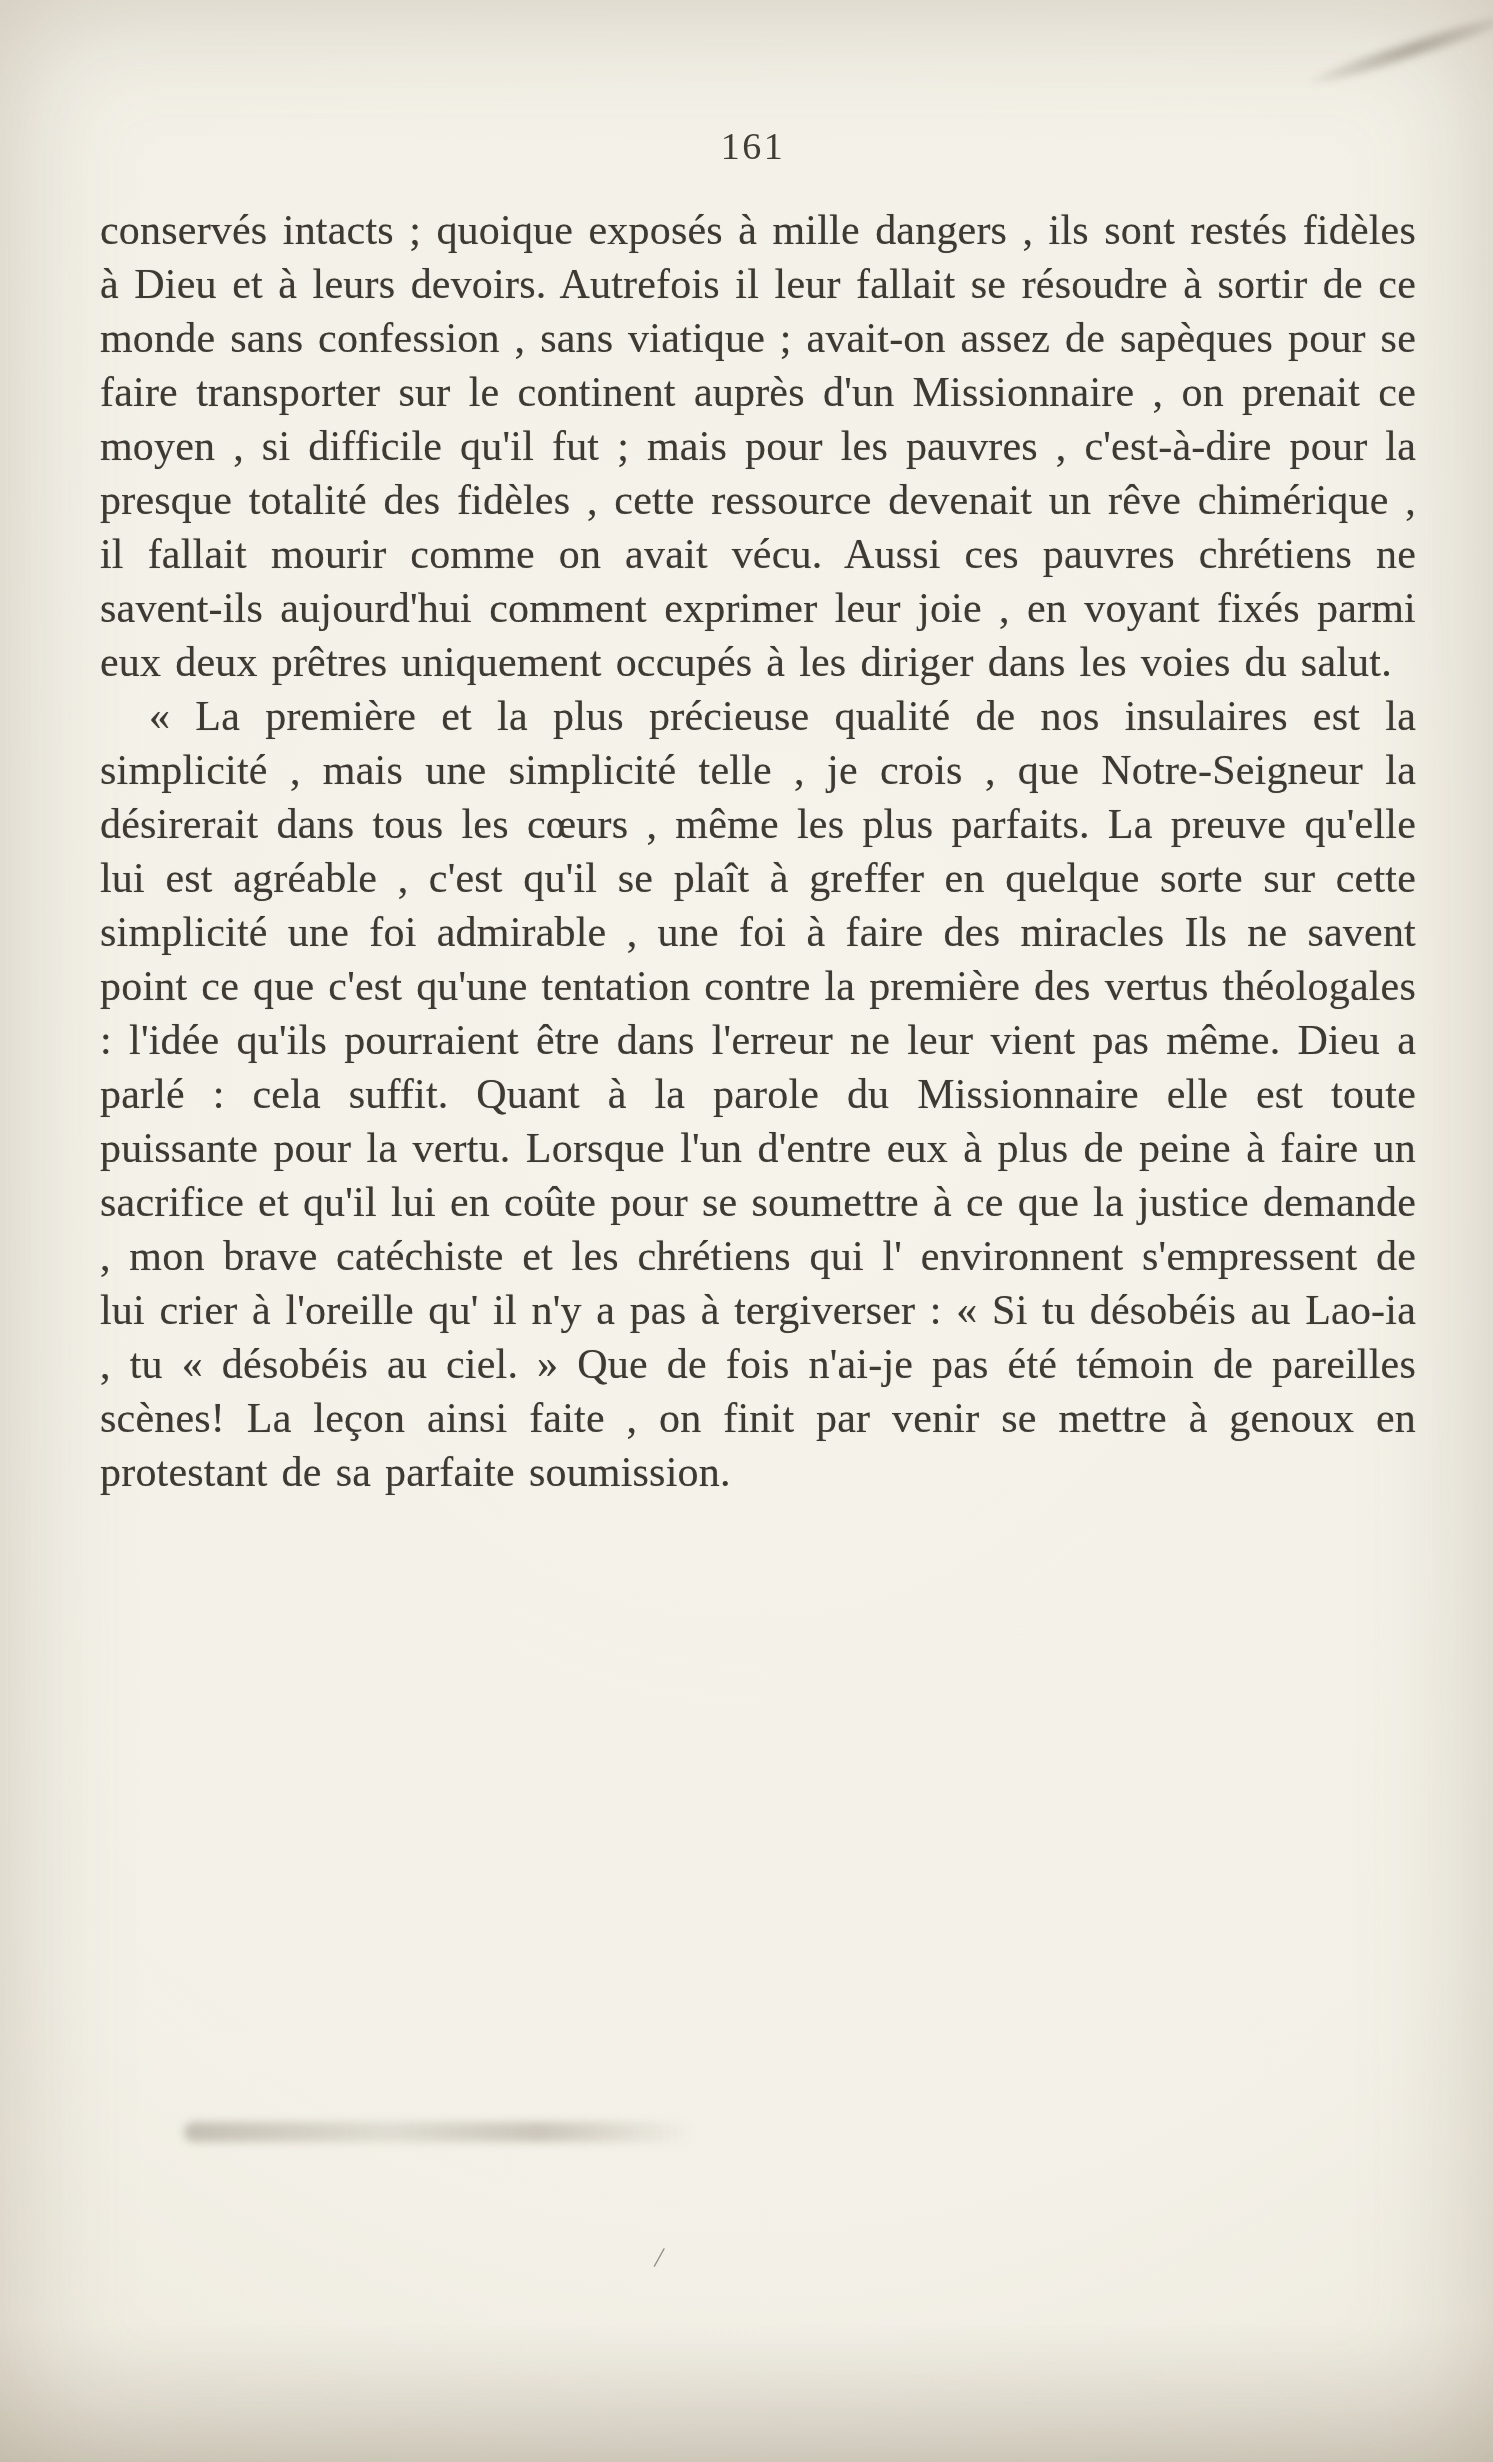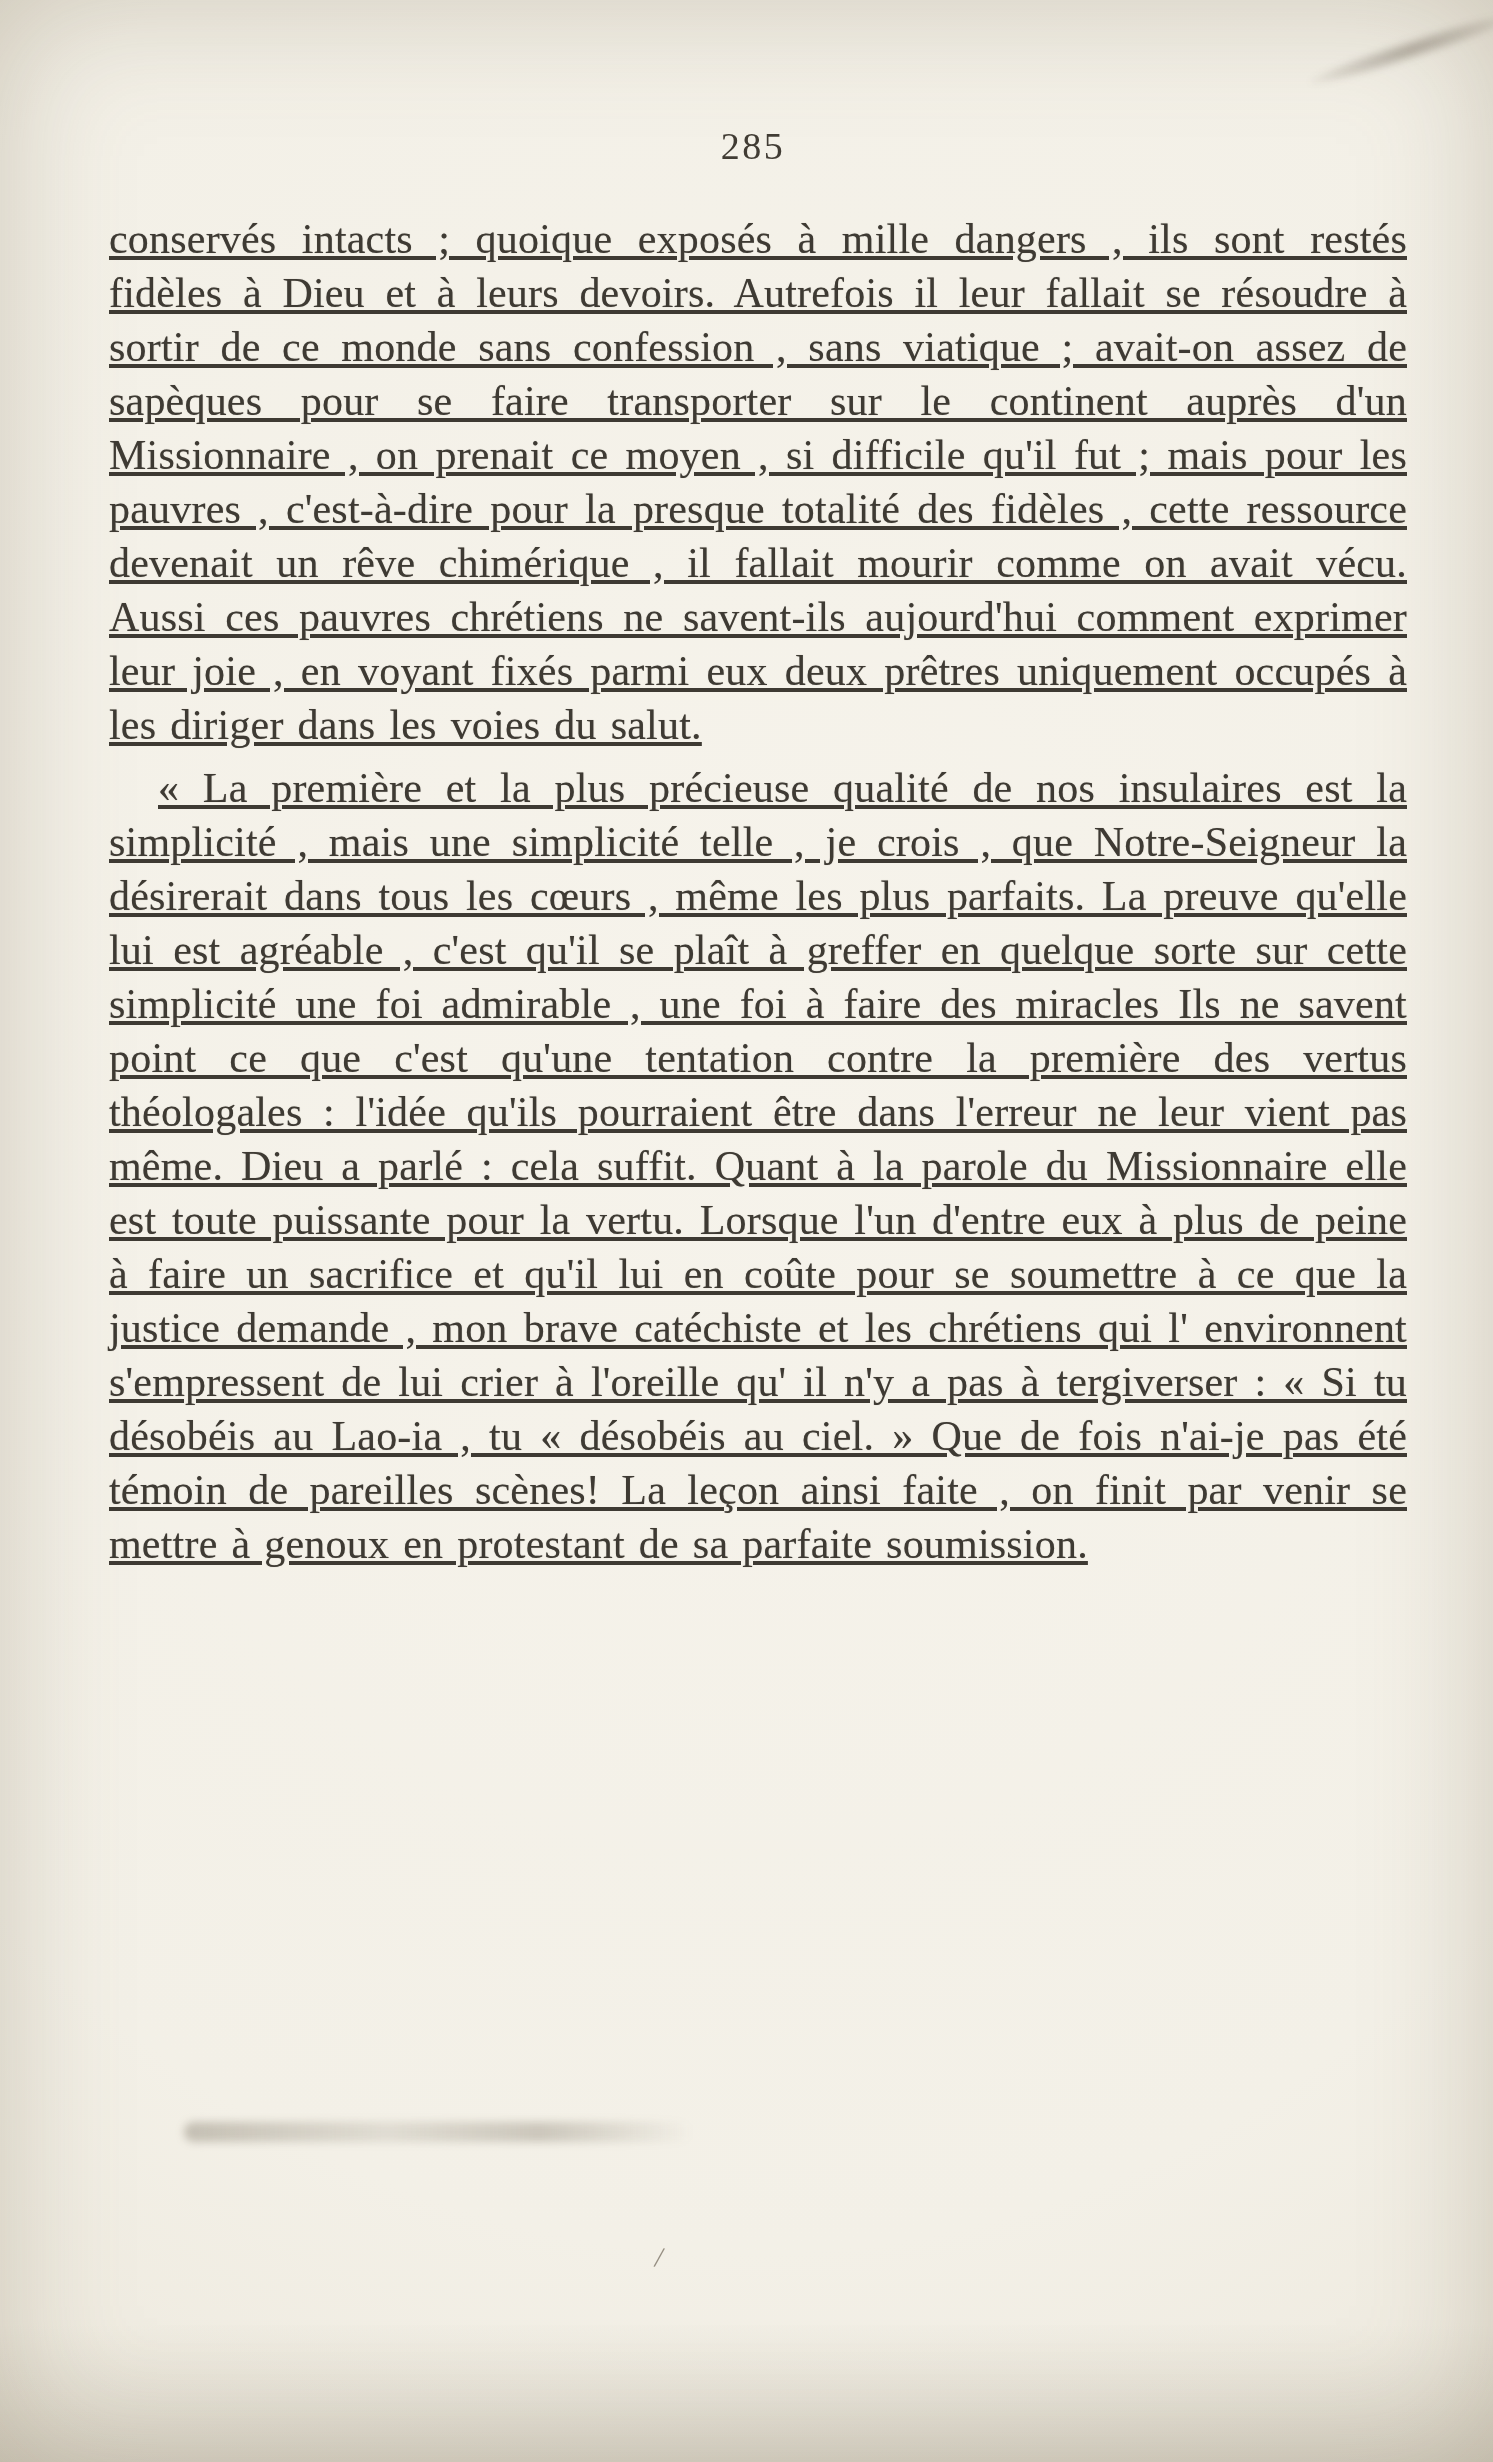--- a/index.html
+++ b/index.html
@@ -64,40 +64,40 @@
     width: 1316px;
     font-size: 42px;
     line-height: 54px;
     text-align: justify;
     word-spacing: 3.3px;
     letter-spacing: 0.2px;
     text-shadow: 0 0 0.8px rgba(62, 58, 51, 0.45);
     hyphens: auto;
   }
 
-  .text-block p { margin: 9px; text-decoration: underline; }
+  .text-block p { margin: 0; }
   .text-block p.indent { text-indent: 49px; }
 
   .artifact-slash {
     position: absolute;
     left: 655px;
     top: 2241px;
     font-size: 29.5px;
     color: rgba(72, 62, 48, 0.55);
     transform: rotate(10deg);
   }
 </style>
 </head>
 <body>
 
 <div class="scan">
 
   <div class="corner-streak"></div>
 
-  <div class="page-number">285</div>
+  <div class="page-number">161</div>
 
   <div class="text-block">
     <p>conservés intacts ; quoique exposés à mille dangers , ils sont restés fidèles à Dieu et à leurs devoirs. Autrefois il leur fallait se résoudre à sortir de ce monde sans confession , sans viatique ; avait-on assez de sapèques pour se faire transporter sur le continent auprès d'un Missionnaire , on prenait ce moyen , si difficile qu'il fut ; mais pour les pauvres , c'est-à-dire pour la presque totalité des fidèles , cette ressource devenait un rêve chimérique , il fallait mourir comme on avait vécu. Aussi ces pauvres chrétiens ne savent-ils aujourd'hui comment exprimer leur joie , en voyant fixés parmi eux deux prêtres uniquement occupés à les diriger dans les voies du salut.</p>
     <p class="indent">« La première et la plus précieuse qualité de nos insulaires est la simplicité , mais une simplicité telle , je crois , que Notre-Seigneur la désirerait dans tous les cœurs , même les plus parfaits. La preuve qu'elle lui est agréable , c'est qu'il se plaît à greffer en quelque sorte sur cette simplicité une foi admirable , une foi à faire des miracles Ils ne savent point ce que c'est qu'une tentation contre la première des vertus théologales : l'idée qu'ils pourraient être dans l'erreur ne leur vient pas même. Dieu a parlé : cela suffit. Quant à la parole du Missionnaire elle est toute puissante pour la vertu. Lorsque l'un d'entre eux à plus de peine à faire un sacrifice et qu'il lui en coûte pour se soumettre à ce que la justice demande , mon brave catéchiste et les chrétiens qui l' environnent s'empressent de lui crier à l'oreille qu' il n'y a pas à tergiverser : « Si tu désobéis au Lao-ia , tu « désobéis au ciel. » Que de fois n'ai-je pas été témoin de pareilles scènes! La leçon ainsi faite , on finit par venir se mettre à genoux en protestant de sa parfaite soumission.</p>
   </div>
 
   <div class="ghost-line"></div>
 
   <div class="artifact-slash">/</div>
 

